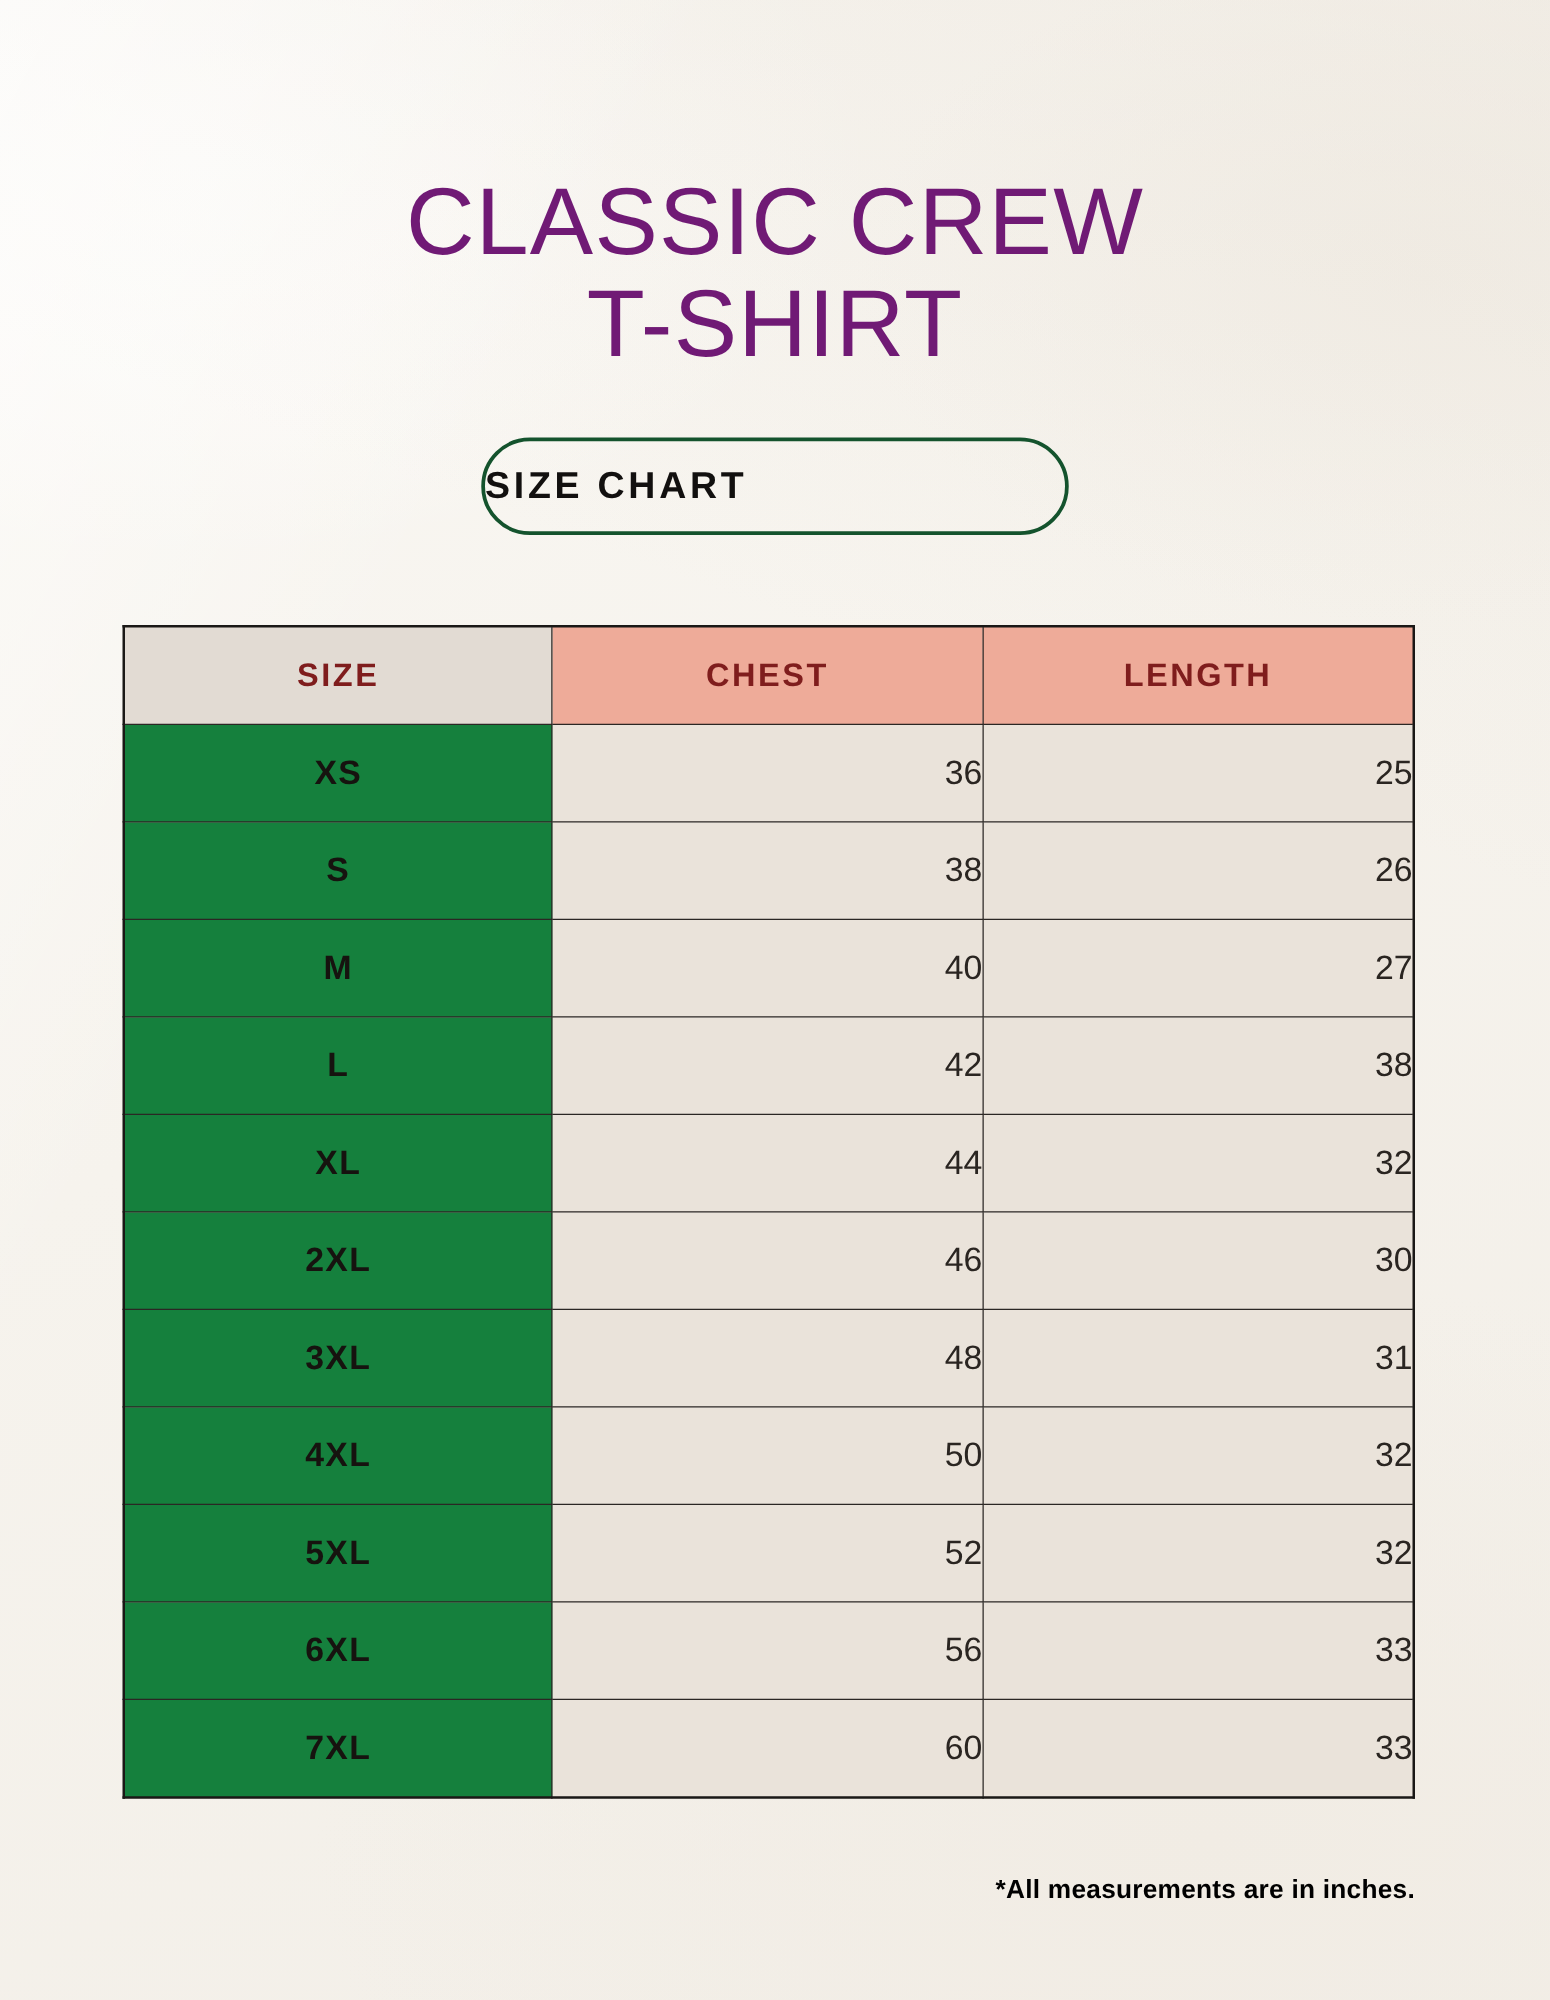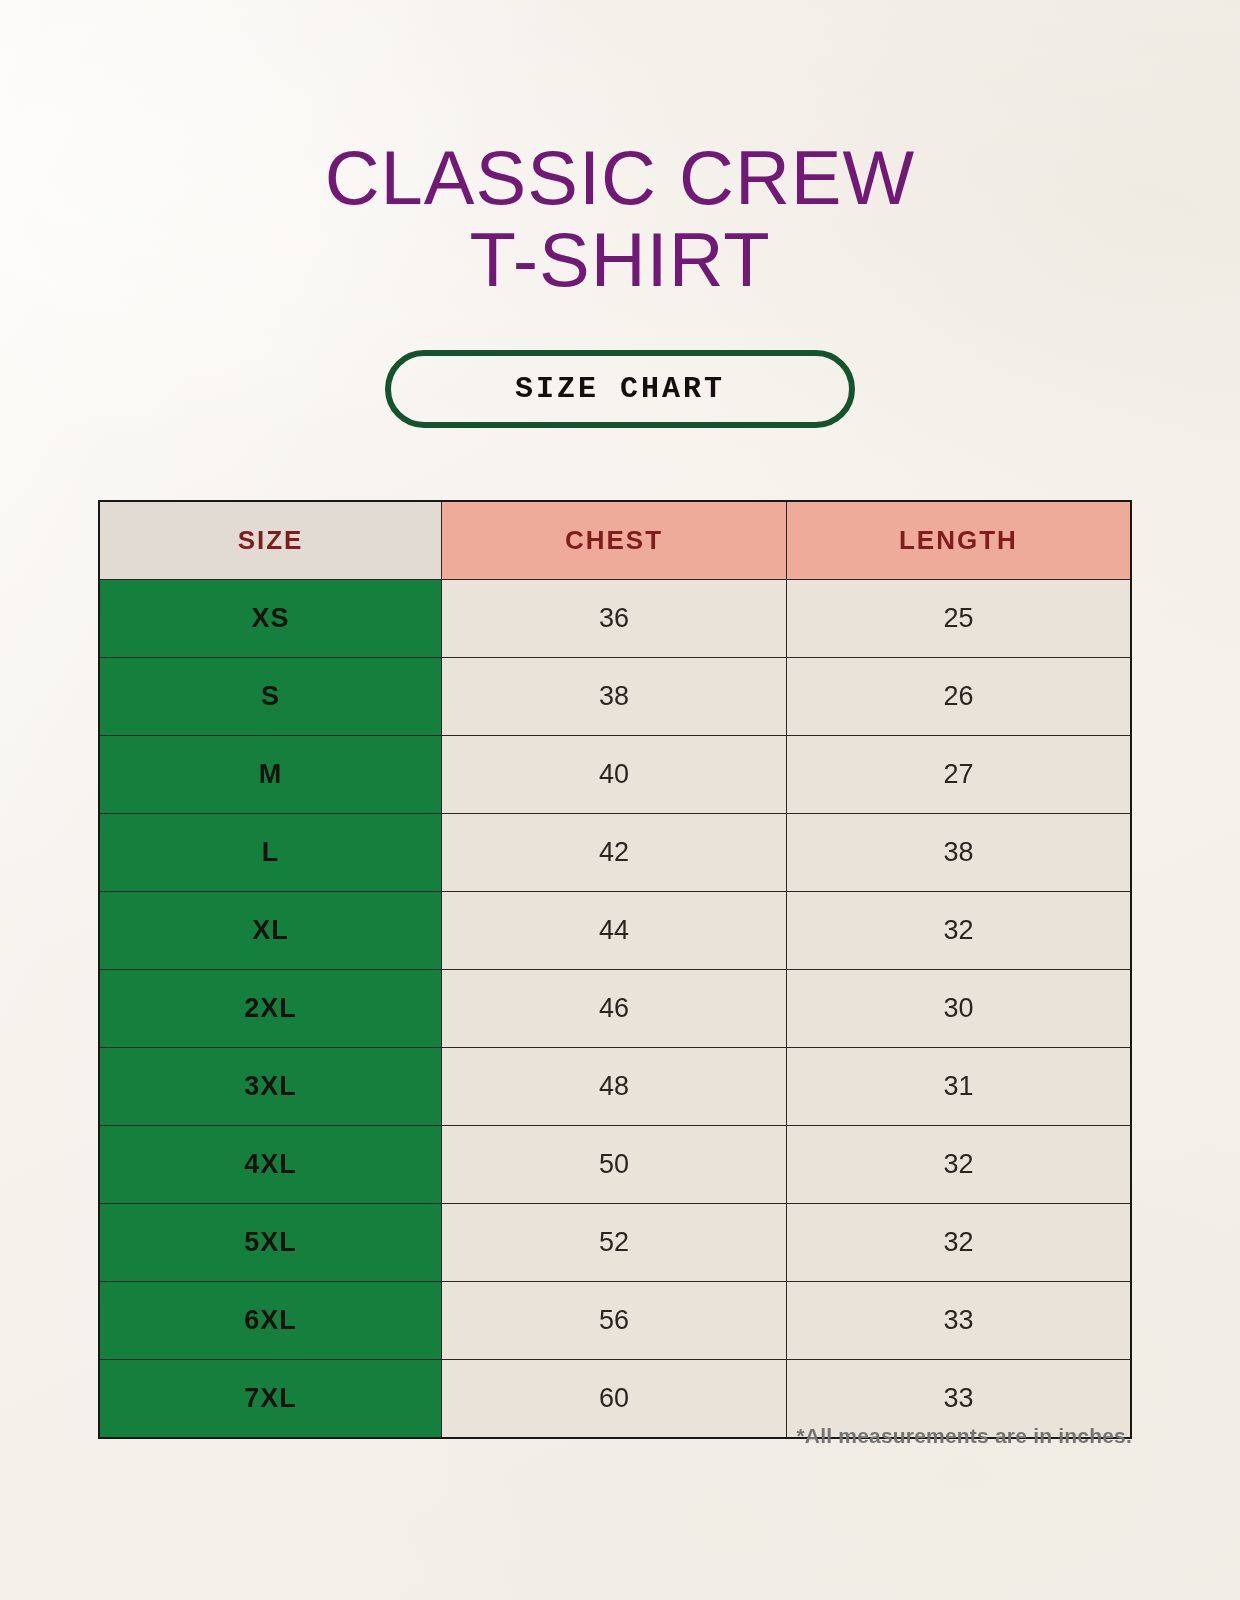--- a/index.html
+++ b/index.html
@@ -52,28 +52,26 @@
     font-family: "Liberation Sans", sans-serif;
     white-space: pre-line;
   }
   .badge {
     position: absolute;
     top: 350px;
     left: 50%;
     transform: translateX(-50%);
     width: 470px;
     height: 78px;
-    border: 6px solid #14532d;
+    border: 3px solid #14532d;
     border-radius: 44px;
     display: flex;
     align-items: center;
-    justify-content: center;
     background: transparent;
     box-sizing: border-box;
-    font-family: Liberation Mono, monospace;
   }
   .badge span {
     font-size: 30px;
     font-weight: bold;
     letter-spacing: 3px;
     color: #12100f;
   }
   .table-wrap {
     position: absolute;
     top: 500px;
@@ -113,30 +111,31 @@
     font-size: 27px;
     font-weight: bold;
     letter-spacing: 1px;
     color: #16130f;
   }
   tbody td.cell-val {
     background: #eae3da;
     font-size: 27px;
     font-weight: 400;
     color: #2a2521;
+    text-align: right;
   }
   .footnote {
     position: absolute;
-    top: 1424px;
+    top: 1500px;
     left: 0;
     width: 1132px;
     text-align: right;
     font-size: 21px;
     font-weight: bold;
-    color: #737373;
+    color: #000000;
     letter-spacing: 0.2px;
   }
 </style>
 </head>
 <body>
 
 <div class="page">
   <div class="bg-wash"></div>
 
   <h1 class="title">CLASSIC CREW

